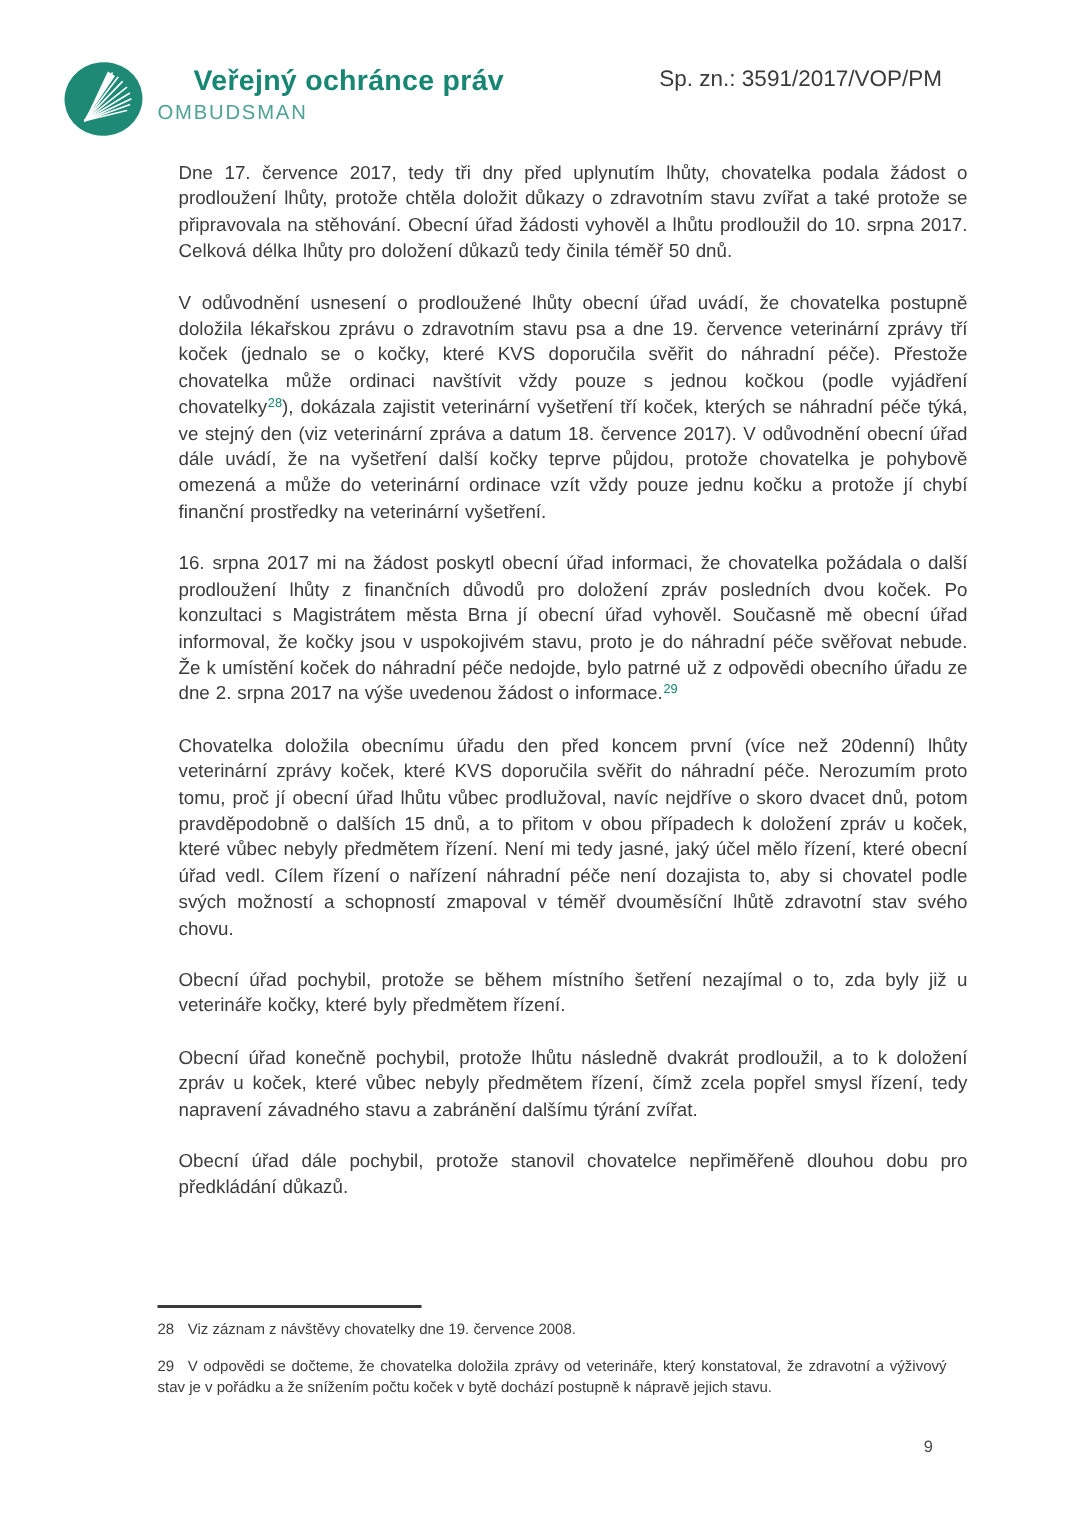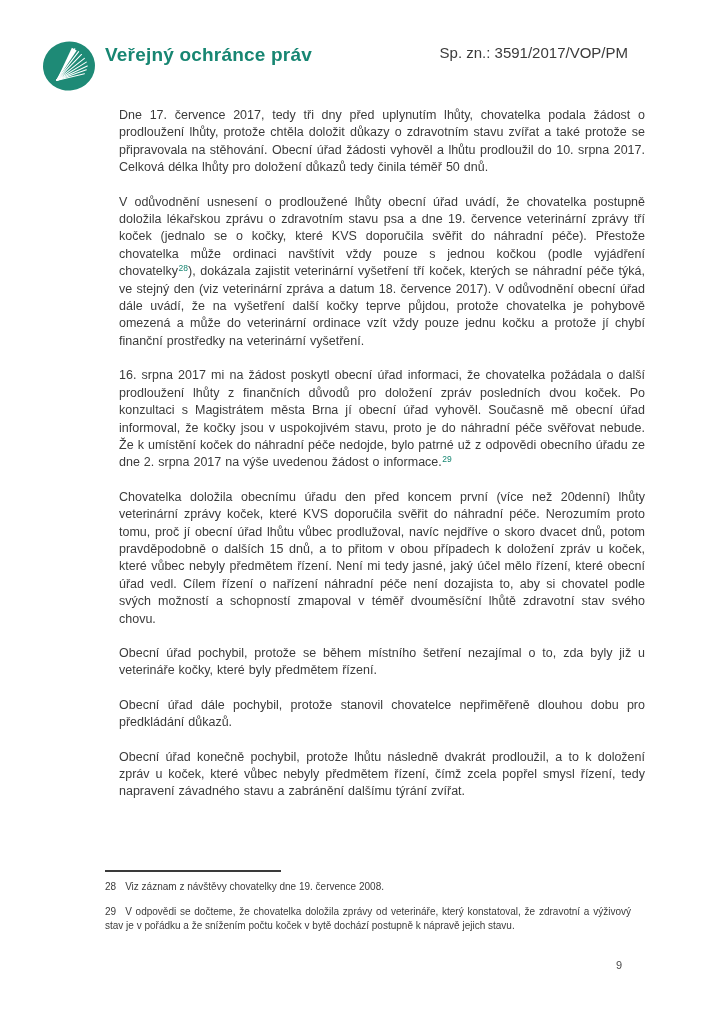--- a/index.html
+++ b/index.html
@@ -24,20 +24,21 @@
     gap: 9px;
   }
   .logo-mark svg { width: 54px; height: 52px; display: block; }
   .brand-text { padding-top: 4px; }
   .brand-title {
     color: var(--brand, #178672);
     font-weight: bold;
     font-size: 19px;
     line-height: 21px;
     letter-spacing: 0.2px;
+    margin-left: 24px;
   }
   .brand-subtitle {
     color: var(--brand-light, #4fa294);
     font-size: 13.5px;
     letter-spacing: 1.2px;
     margin-top: 2px;
   }
   .reference-number {
     position: absolute;
     top: 44px;
@@ -113,33 +114,34 @@
           <line x1="15" y1="42" x2="46" y2="23"></line>
           <line x1="15" y1="42" x2="47" y2="27"></line>
           <line x1="15" y1="42" x2="46" y2="31"></line>
           <line x1="15" y1="42" x2="44" y2="35"></line>
         </g>
         <polygon points="15,42 31,8 36,11" fill="#ffffff"></polygon>
       </svg>
     </div>
     <div class="brand-text">
       <div class="brand-title">Veřejný ochránce práv</div>
+      <div class="brand-subtitle">OMBUDSMAN</div>
     </div>
   </div>
 
   <div class="reference-number">Sp. zn.: 3591/2017/VOP/PM</div>
 
   <div class="content">
       <p class="para"><span>Dne 17. července 2017, tedy tři dny před uplynutím lhůty, chovatelka podala žádost o prodloužení lhůty, protože chtěla doložit důkazy o zdravotním stavu zvířat a také protože se připravovala na stěhování. Obecní úřad žádosti vyhověl a lhůtu prodloužil do 10. srpna 2017. Celková délka lhůty pro doložení důkazů tedy činila téměř 50 dnů.</span></p>
       <p class="para"><span>V odůvodnění usnesení o prodloužené lhůty obecní úřad uvádí, že chovatelka postupně doložila lékařskou zprávu o zdravotním stavu psa a dne 19. července veterinární zprávy tří koček (jednalo se o kočky, které KVS doporučila svěřit do náhradní péče). Přestože chovatelka může ordinaci navštívit vždy pouze s jednou kočkou (podle vyjádření chovatelky</span><sup class="fn-ref">28</sup><span>), dokázala zajistit veterinární vyšetření tří koček, kterých se náhradní péče týká, ve stejný den (viz veterinární zpráva a datum 18. července 2017). V odůvodnění obecní úřad dále uvádí, že na vyšetření další kočky teprve půjdou, protože chovatelka je pohybově omezená a může do veterinární ordinace vzít vždy pouze jednu kočku a protože jí chybí finanční prostředky na veterinární vyšetření.</span></p>
       <p class="para"><span>16. srpna 2017 mi na žádost poskytl obecní úřad informaci, že chovatelka požádala o další prodloužení lhůty z finančních důvodů pro doložení zpráv posledních dvou koček. Po konzultaci s Magistrátem města Brna jí obecní úřad vyhověl. Současně mě obecní úřad informoval, že kočky jsou v uspokojivém stavu, proto je do náhradní péče svěřovat nebude. Že k umístění koček do náhradní péče nedojde, bylo patrné už z odpovědi obecního úřadu ze dne 2. srpna 2017 na výše uvedenou žádost o informace.</span><sup class="fn-ref">29</sup></p>
       <p class="para"><span>Chovatelka doložila obecnímu úřadu den před koncem první (více než 20denní) lhůty veterinární zprávy koček, které KVS doporučila svěřit do náhradní péče. Nerozumím proto tomu, proč jí obecní úřad lhůtu vůbec prodlužoval, navíc nejdříve o skoro dvacet dnů, potom pravděpodobně o dalších 15 dnů, a to přitom v obou případech k doložení zpráv u koček, které vůbec nebyly předmětem řízení. Není mi tedy jasné, jaký účel mělo řízení, které obecní úřad vedl. Cílem řízení o nařízení náhradní péče není dozajista to, aby si chovatel podle svých možností a schopností zmapoval v téměř dvouměsíční lhůtě zdravotní stav svého chovu.</span></p>
       <p class="para bold"><span>Obecní úřad pochybil, protože se během místního šetření nezajímal o to, zda byly již u veterináře kočky, které byly předmětem řízení.</span></p>
+      <p class="para bold"><span>Obecní úřad konečně pochybil, protože lhůtu následně dvakrát prodloužil, a to k doložení zpráv u koček, které vůbec nebyly předmětem řízení, čímž zcela popřel smysl řízení, tedy napravení závadného stavu a zabránění dalšímu týrání zvířat.</span></p>
       <p class="para bold"><span>Obecní úřad dále pochybil, protože stanovil chovatelce nepřiměřeně dlouhou dobu pro předkládání důkazů.</span></p>
-      <p class="para bold"><span>Obecní úřad konečně pochybil, protože lhůtu následně dvakrát prodloužil, a to k doložení zpráv u koček, které vůbec nebyly předmětem řízení, čímž zcela popřel smysl řízení, tedy napravení závadného stavu a zabránění dalšímu týrání zvířat.</span></p>
     </div>
 
   <div class="footnotes">
     <div class="fn-rule"></div>
     <div>
         <div class="footnote"><span class="fn-num">28</span><span>Viz záznam z návštěvy chovatelky dne 19. července 2008.</span></div>
         <div class="footnote"><span class="fn-num">29</span><span>V odpovědi se dočteme, že chovatelka doložila zprávy od veterináře, který konstatoval, že zdravotní a výživový stav je v pořádku a že snížením počtu koček v bytě dochází postupně k nápravě jejich stavu.</span></div>
       </div>
   </div>
 

